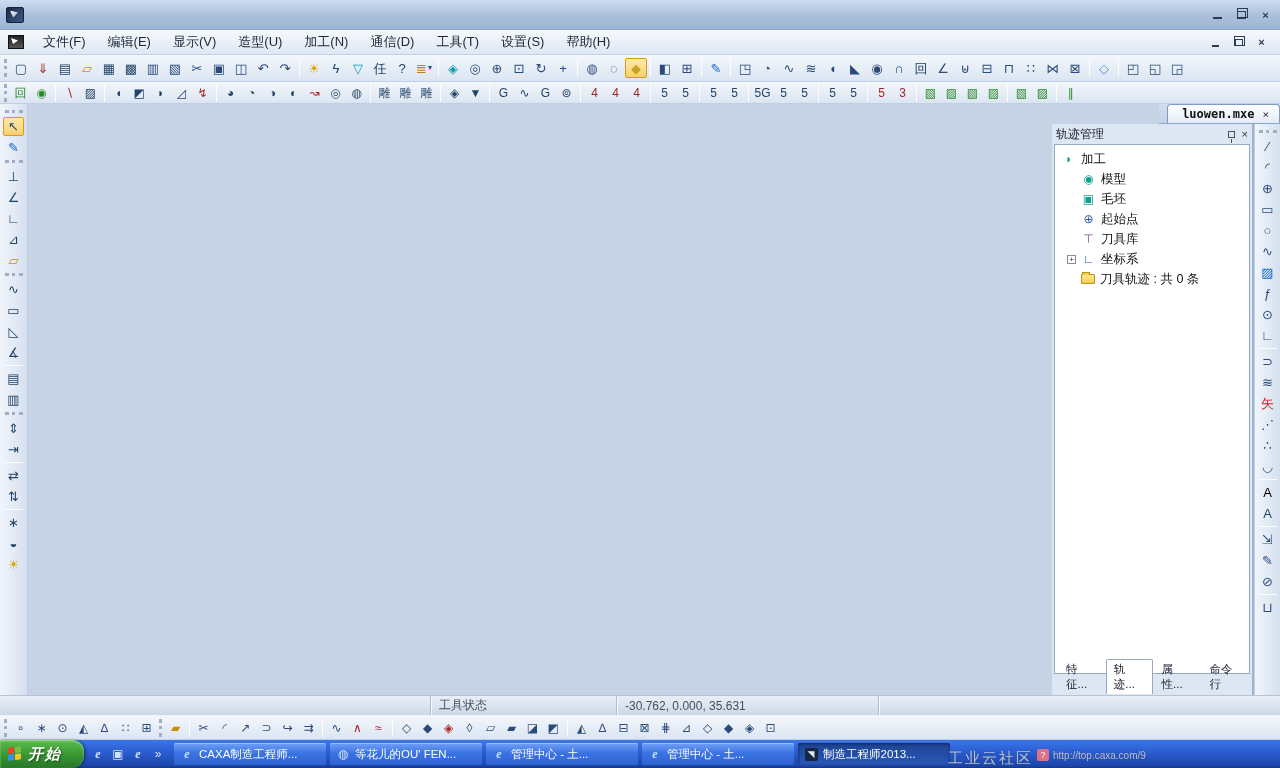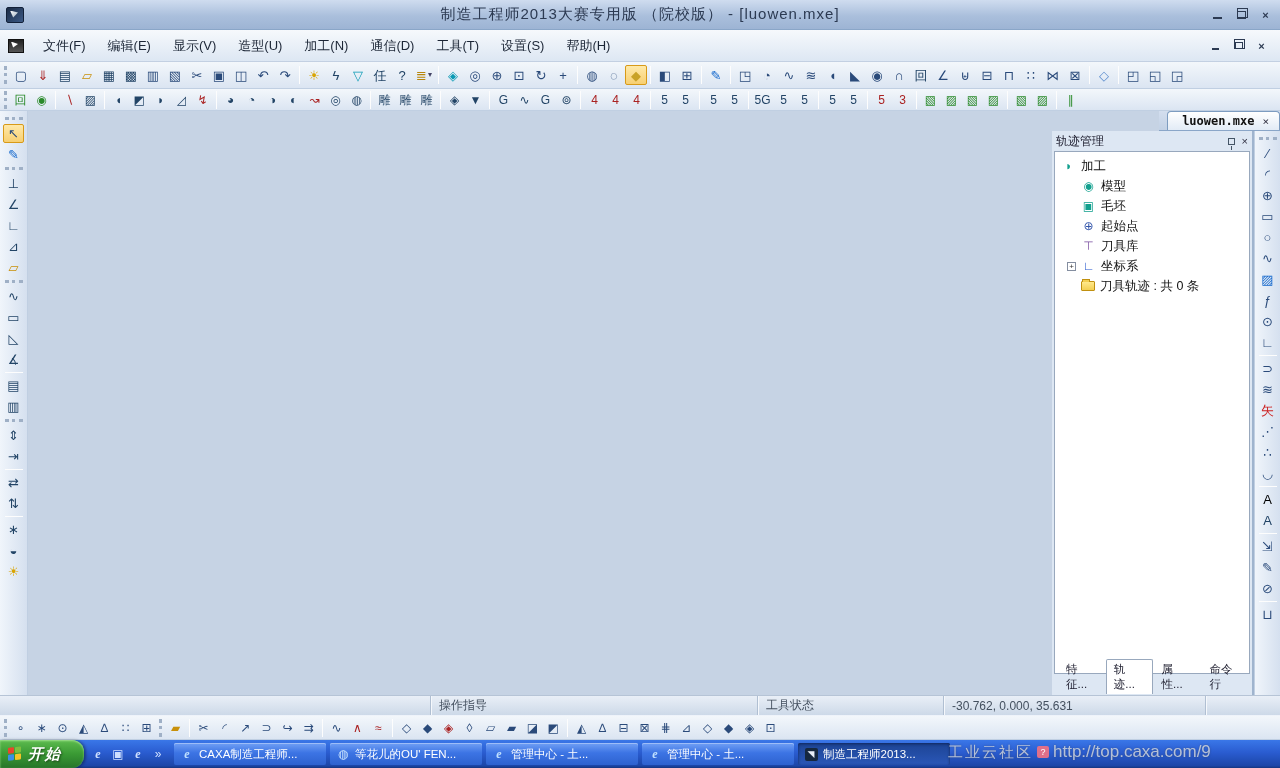--- a/index.html
+++ b/index.html
@@ -17,21 +17,21 @@
   .title-text { position:absolute; left:0; right:0; text-align:center; font-size:15px; color:#2c3a52; letter-spacing:1px; }
   .winbtns { margin-left:auto; display:flex; gap:7px; z-index:2; }
   .wbtn { width:17px; height:15px; display:flex; align-items:center; justify-content:center;
     color:#2c3a52; font-size:11px; font-weight:bold; }
   .box-glyph { width:9px; height:8px; border:1px solid #2c3a52; position:relative; }
   .box-glyph.dbl::before { content:""; position:absolute; right:-3px; top:-4px; width:9px; height:8px;
     border:1px solid #2c3a52; background:transparent; }
   .dash-glyph { width:9px; height:0; border-bottom:2px solid #2c3a52; margin-top:7px; }
 
   
-  .menubar { height:32px; background:linear-gradient(#f6f9fc,#dde7f3); border-bottom:1px solid #c3d0e2;
+  .menubar { height:25px; background:linear-gradient(#f6f9fc,#dde7f3); border-bottom:1px solid #c3d0e2;
     display:flex; align-items:center; padding:0 4px; }
   .mdi-icon { width:16px; height:14px; background:linear-gradient(#222,#555); border:1px solid #111;
     margin:0 8px 0 4px; position:relative; }
   .mdi-icon::after { content:""; position:absolute; left:2px; top:2px; width:7px; height:6px;
     background:#fff; clip-path:polygon(0 0,100% 40%,30% 100%); }
   .menu-item { padding:3px 11px; font-size:13px; color:#1c2636; }
   .childbtns { margin-left:auto; display:flex; gap:6px; padding-right:6px; }
 
   
   .toolbar { display:flex; align-items:center; background:linear-gradient(#f3f7fb,#dbe5f2);
@@ -125,33 +125,32 @@
     box-shadow:inset 0 1px 0 #9dbdf8; color:#fff; font-size:11.5px; white-space:nowrap; overflow:hidden; }
   .task-btn.active { background:linear-gradient(#1d4494,#2a57b8); box-shadow:inset 0 1px 3px #10265c; }
   .task-btn .ticn { flex:none; width:14px; height:14px; display:flex; align-items:center; justify-content:center;
     font-size:12px; }
   .ie-e { color:#bfe0ff; font-family:"Liberation Serif","DejaVu Serif",serif; font-style:italic; font-weight:bold; }
   .globe-i { color:#cfe8ff; }
   .caxa-i { background:#16283f; color:#e8eef8; font-size:9px; border-radius:2px; width:13px; height:13px;
     display:flex; align-items:center; justify-content:center; }
   .watermark { position:absolute; left:948px; top:2px; display:flex; align-items:center; gap:4px;
     color:rgba(205,212,225,.85); text-shadow:0 0 2px rgba(60,70,90,.6); pointer-events:none; }
-  .watermark .w1 { font-size:15px; letter-spacing:2px; }
+  .watermark .w1 { font-size:15px; letter-spacing:2px;margin-top:7px; }
   .watermark .wq { width:12px; height:12px; background:#e0708a; color:#fff; font-size:9px; border-radius:2px;
     display:flex; align-items:center; justify-content:center; text-shadow:none; }
-  .watermark .w2 { font-size:17px; }
+  .watermark .w2 { font-size:10px; }
 </style>
 </head>
 <body>
 
 <div class="app">
 
   <div class="titlebar">
     <div class="app-icon"></div>
-    <div class="title-text">制造工程师2013大赛专用版 （院校版） - [luowen.mxe]</div>
     <div class="winbtns">
       <div class="wbtn">
           <span class="dash-glyph"></span>
         </div>
       <div class="wbtn">
           <span class="box-glyph dbl"></span>
         </div>
       <div class="wbtn">×</div>
     </div>
   </div>
@@ -761,23 +760,20 @@
             <div class="tbtn" title="weld-mark">
               <span>⊔</span>
             </div>
           </div>
       </div>
     </div>
   </div>
 
   <div class="statusbar">
     <div class="spane first"></div>
-    <div class="spane guide">
-      <span>操作指导</span>
-    </div>
     <div class="spane tool">
       <span>工具状态</span>
     </div>
     <div class="spane coords">
       <span>-30.762, 0.000, 35.631</span>
     </div>
     <div class="spane rest"></div>
   </div>
 
   <div class="toolbar rb" id="tb-bottom">

